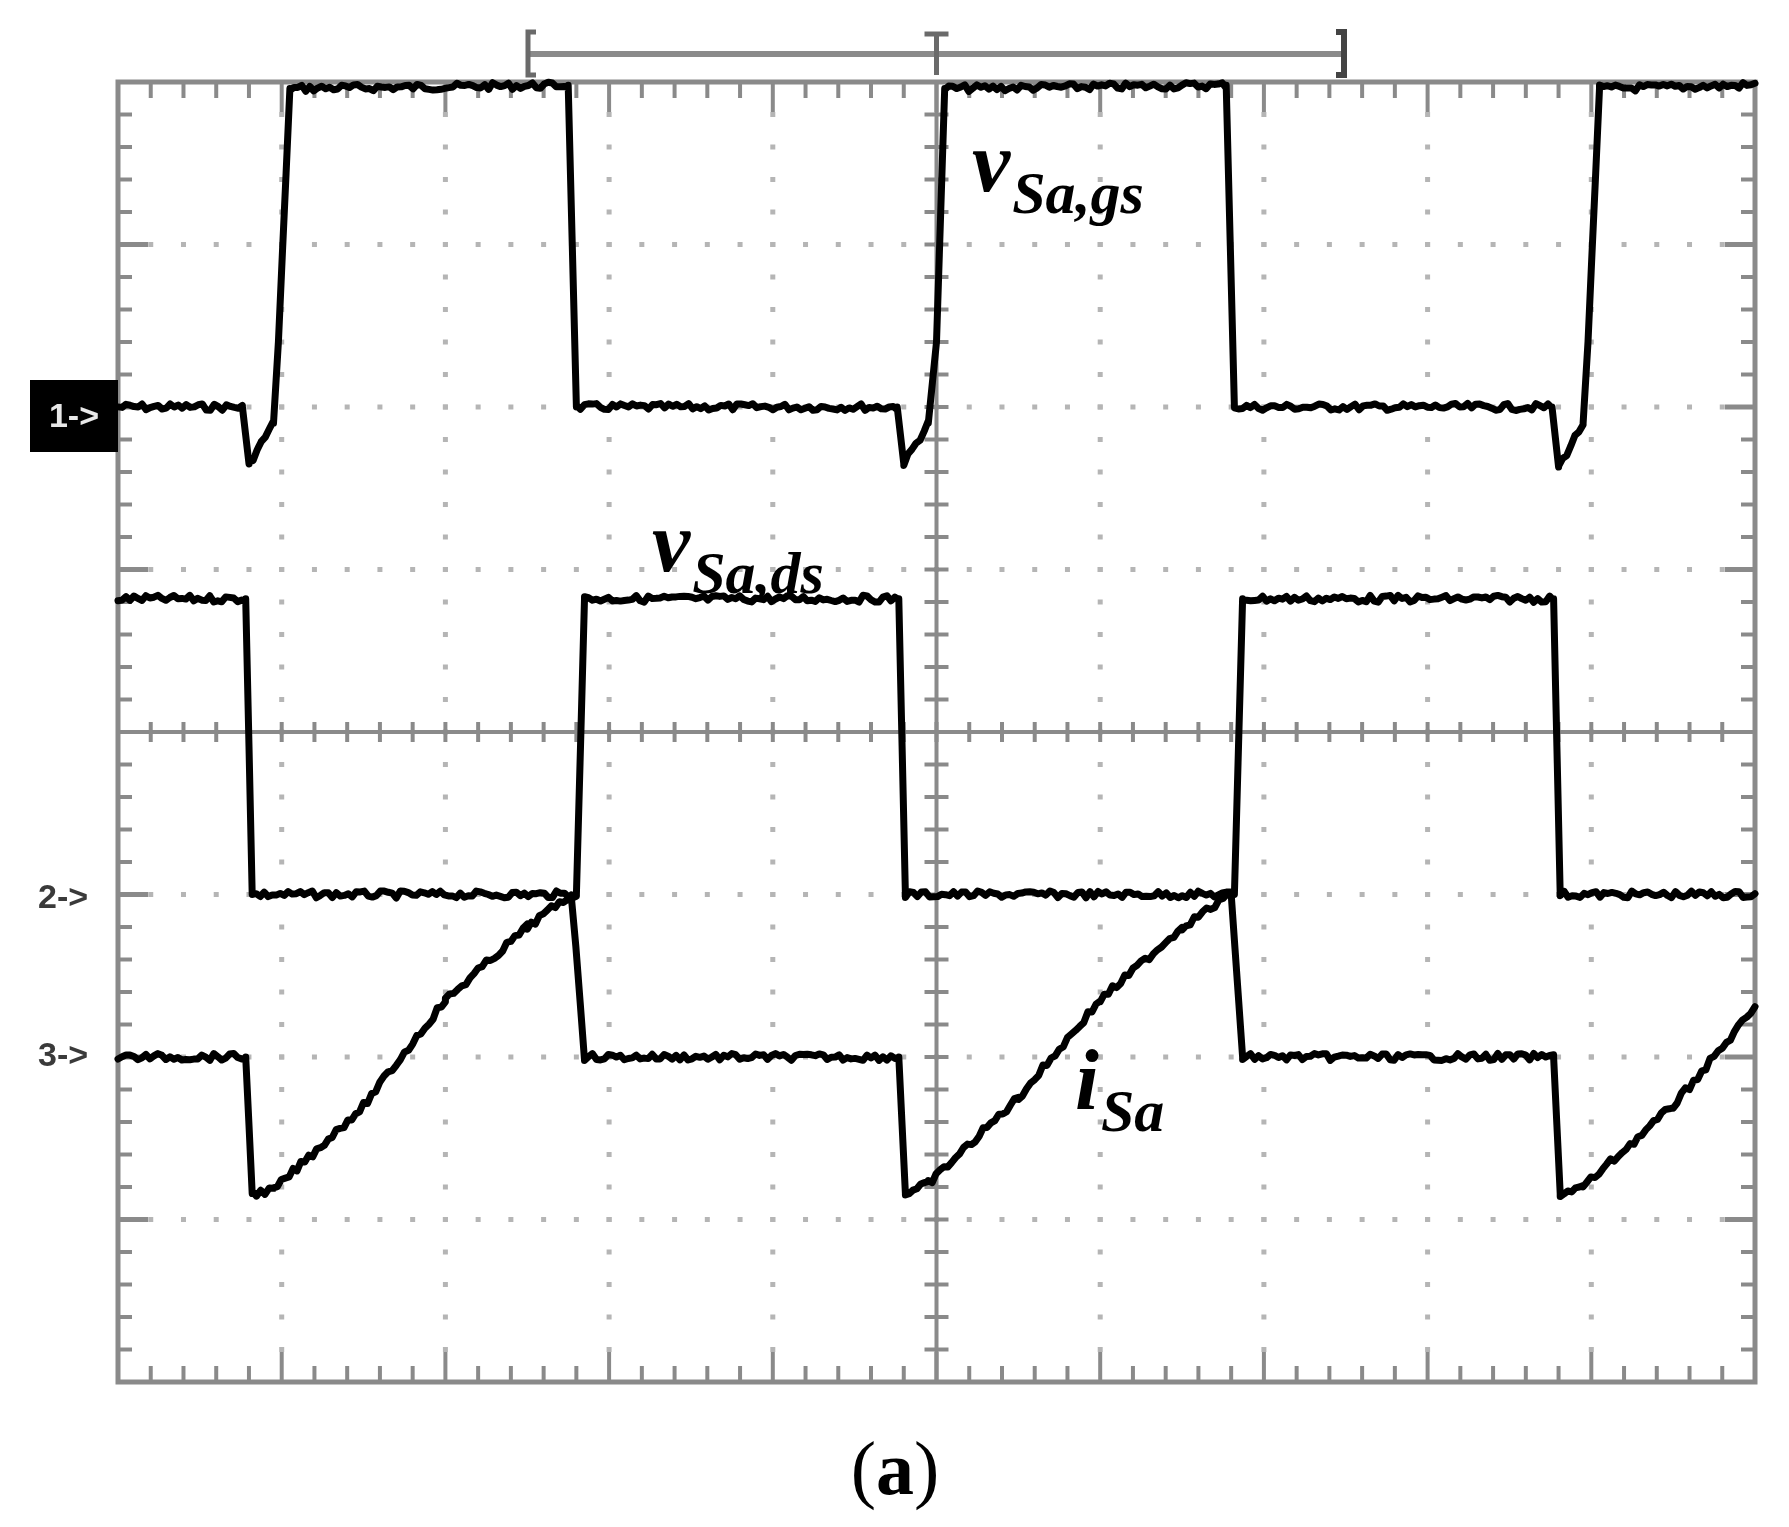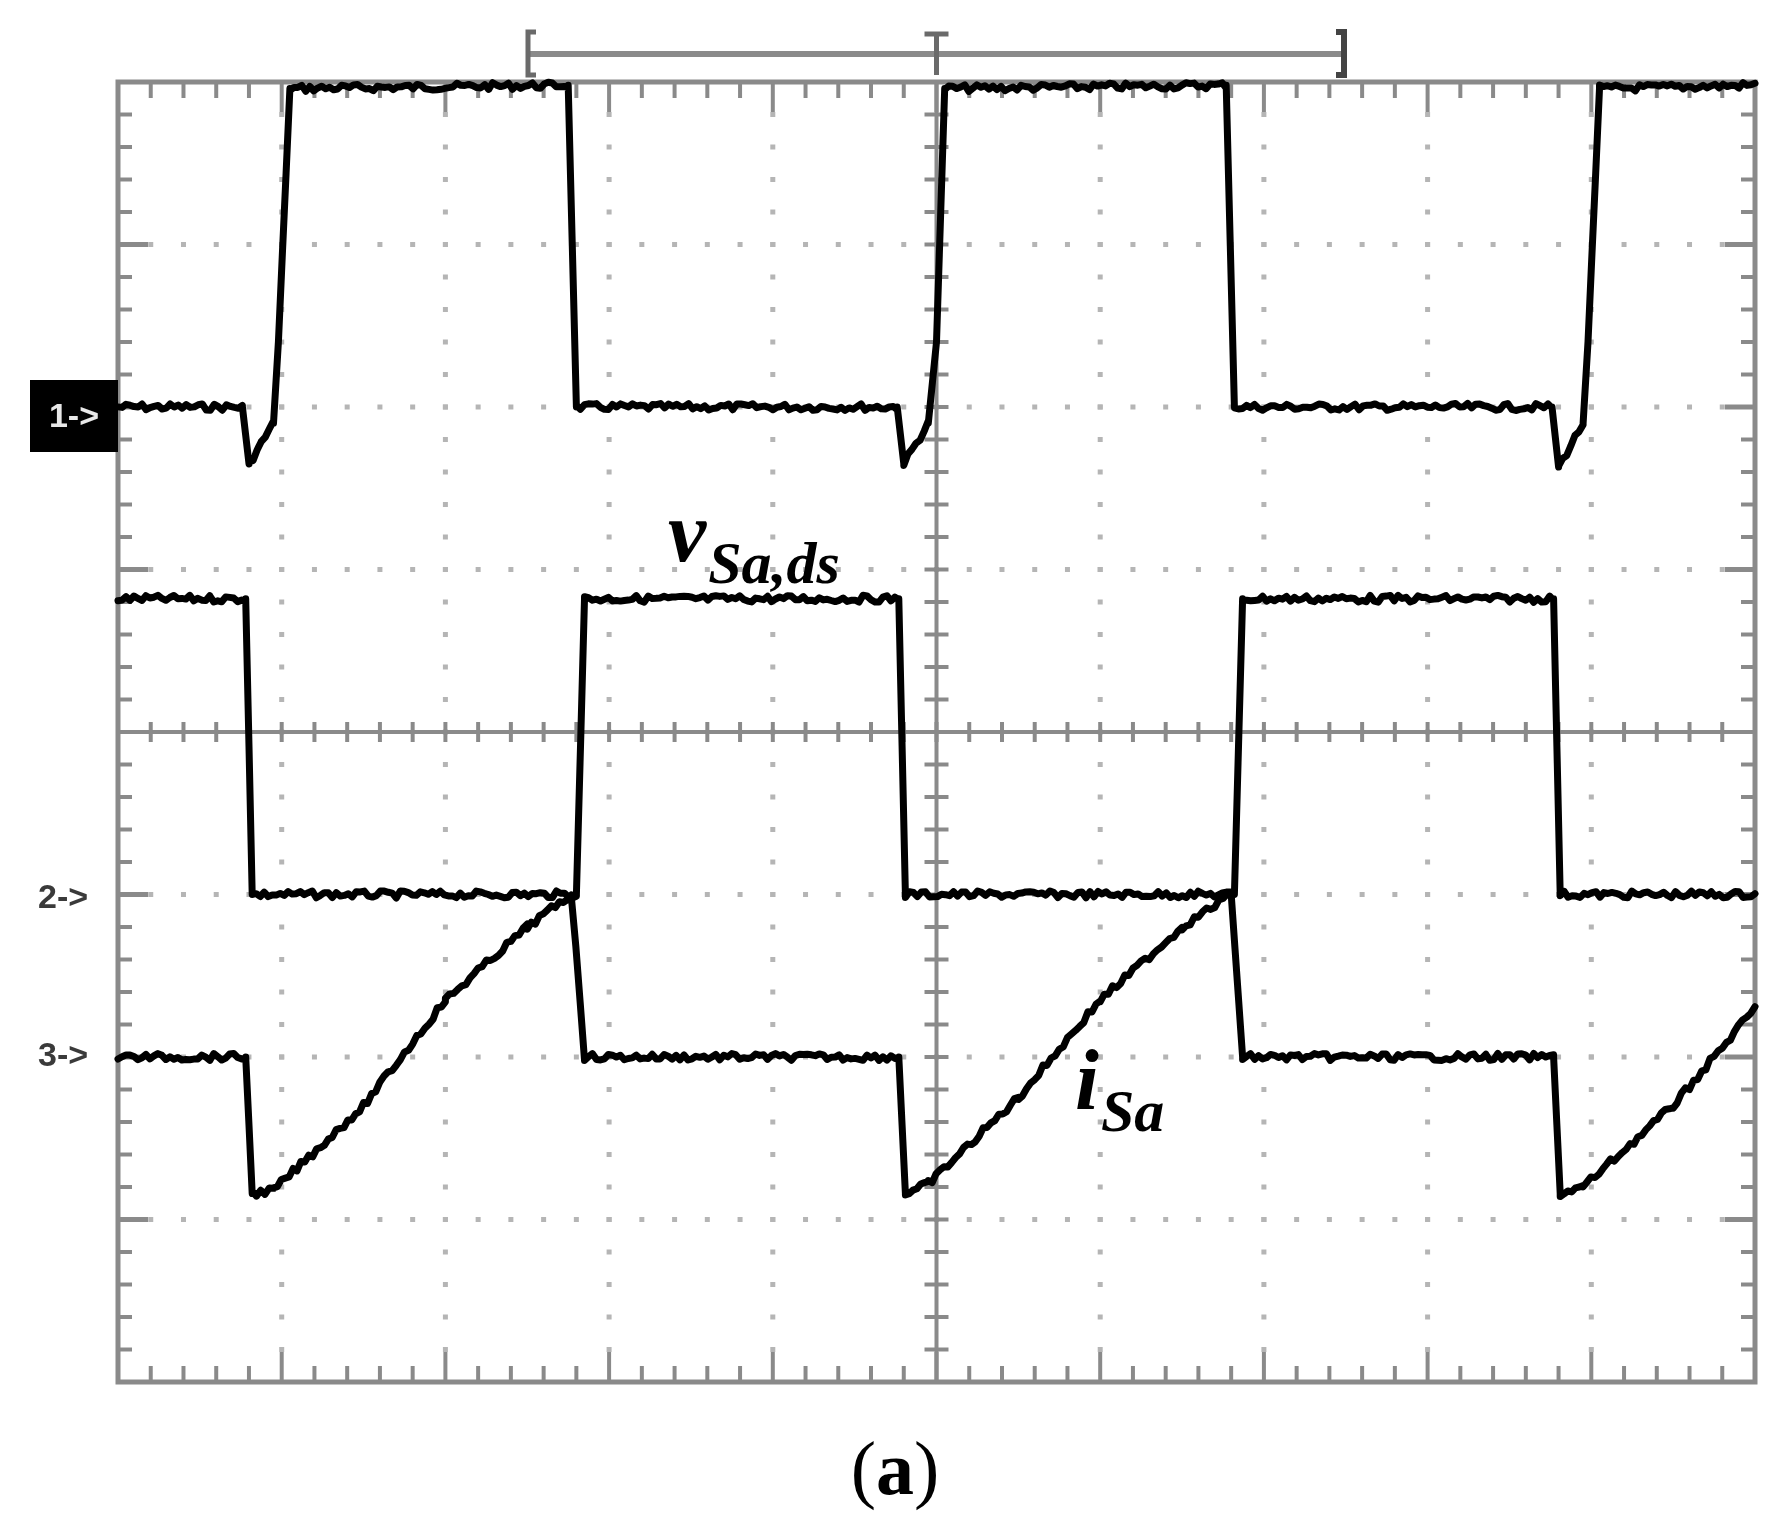--- a/index.html
+++ b/index.html
@@ -922,21 +922,24 @@
   <div class="ch-marker-box" style="left:30px; top:380px; width:88px; height:72px;">
     <span>1-&gt;</span>
   </div>
   <div class="ch-marker" style="left:38px; top:876px;">
     <span>2-&gt;</span>
   </div>
   <div class="ch-marker" style="left:38px; top:1034px;">
     <span>3-&gt;</span>
   </div>
 
-  <div class="trace-label" style="left:652px; top:482px;margin-left:16px;">
+  <div class="trace-label" style="left:972px; top:112px;">
+    <span class="main">v</span><span class="sub">Sa,gs</span>
+  </div>
+  <div class="trace-label" style="left:652px; top:492px;">
     <span class="main">v</span><span class="sub">Sa,ds</span>
   </div>
   <div class="trace-label" style="left:1075px; top:1030px;">
     <span class="main">i</span><span class="sub">Sa</span>
   </div>
 
   <div class="caption"><span>(</span><b>a</b><span>)</span></div>
 </div>
 
 </body></html>

